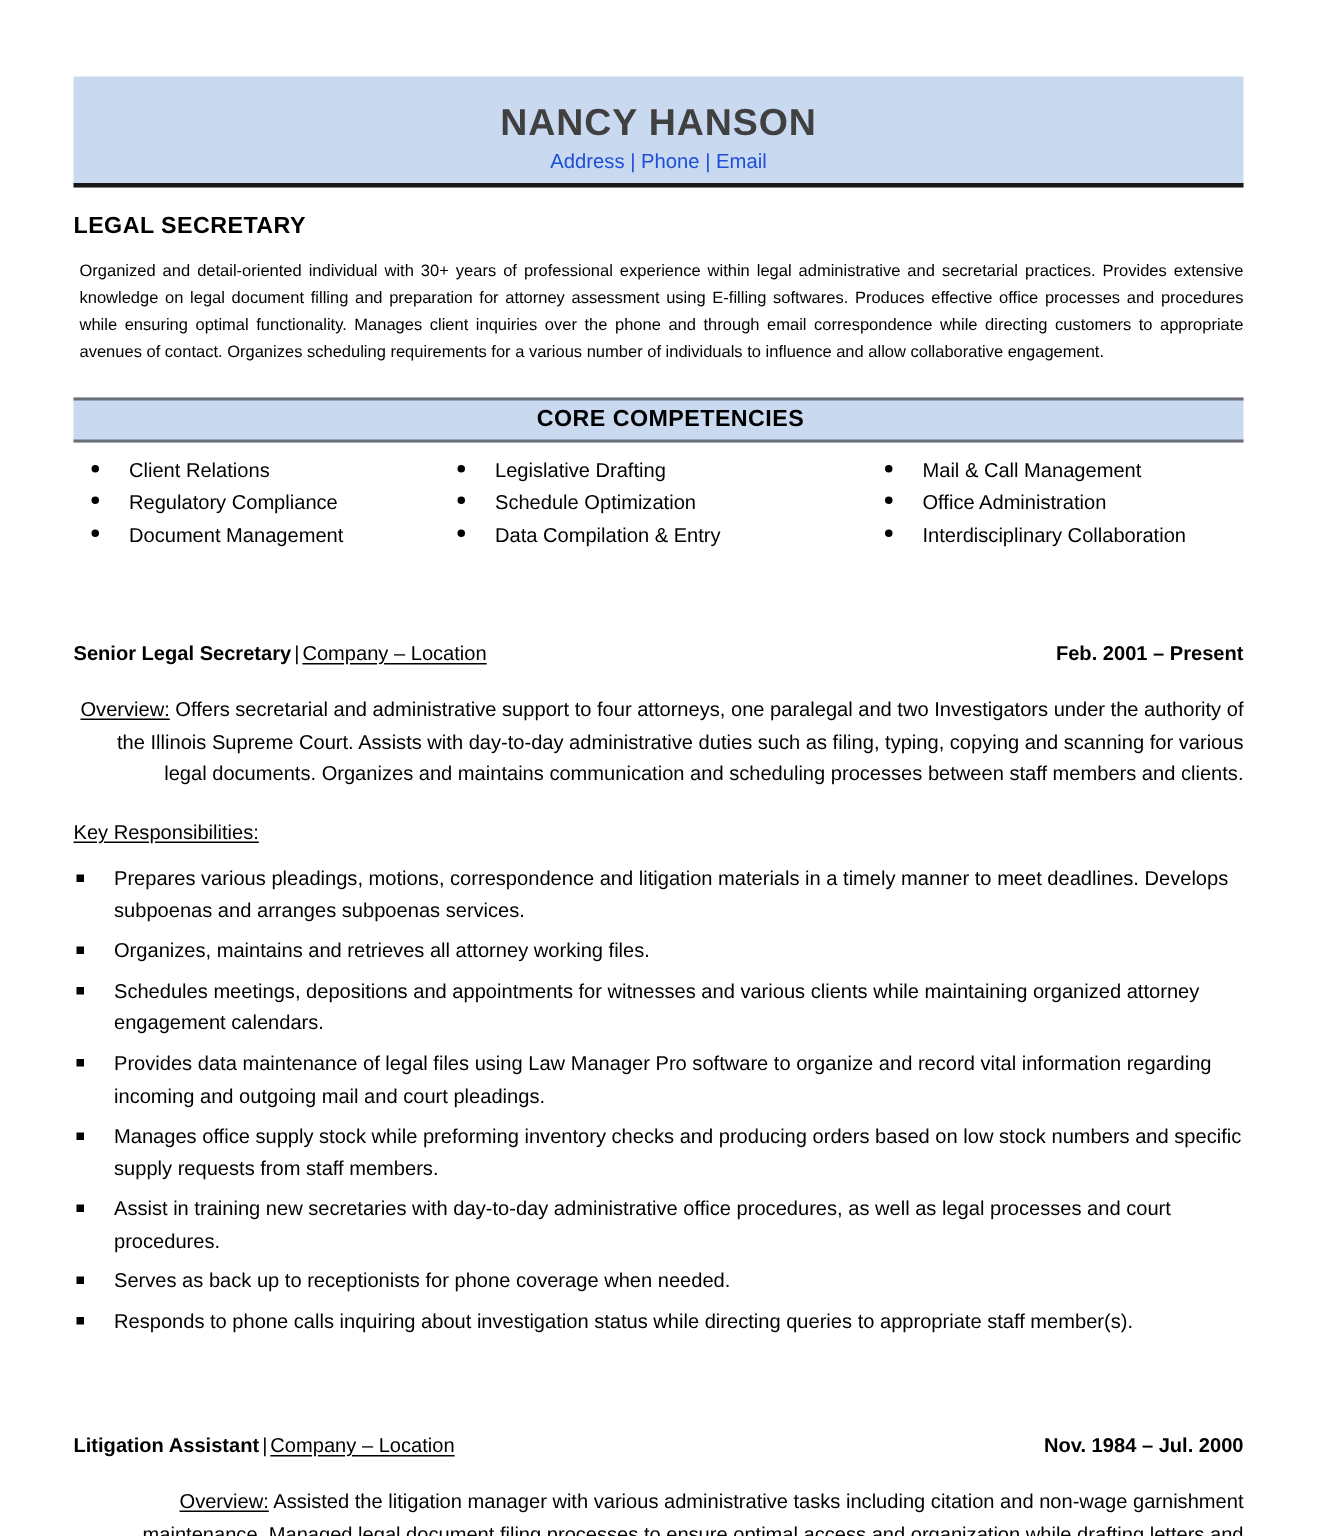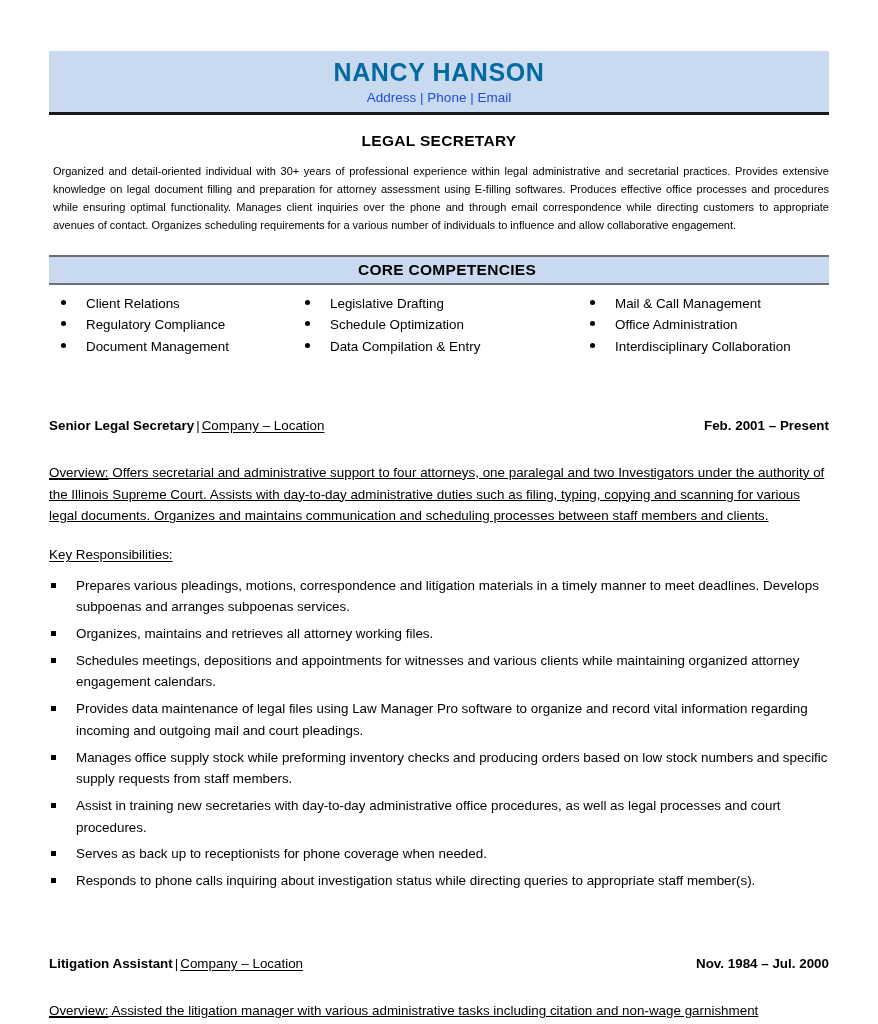--- a/index.html
+++ b/index.html
@@ -37,34 +37,33 @@
     background: #c9d9f0;
     border-bottom: 3px solid #17181a;
     padding: 8px 0 7px 0;
     text-align: center;
   }
   .name-header .full-name {
     font-size: 25px;
     font-weight: bold;
     letter-spacing: 0.6px;
     line-height: 1.1;
-    margin: 0 0 4px 0;
-    color: #0369a1;
+    margin: 10px 0 4px 0;
+    color: #404040;
   }
   .name-header .contact-line {
     font-size: 13.5px;
     font-weight: normal;
     line-height: 1.1;
     margin: 0;
     color: #1d4ed8;
   }
 
   
   .job-title {
-    text-align: center;
     font-size: 15.5px;
     font-weight: bold;
     letter-spacing: 0.3px;
     margin: 17px 0 12px 0;
   }
 
   
   .summary {
     margin: 13px 0 0 4px;
     font-size: 11px;
@@ -131,25 +130,24 @@
   .job-head-left { font-weight: bold; margin-top: 38px; }
   .job-head-left .separator { font-weight: normal; padding: 0 2px; }
   .job-head-left .company {
     font-weight: normal;
     text-decoration: underline;
     text-underline-offset: 2px;
   }
   .job-dates { font-weight: bold; white-space: nowrap; }
 
   .overview {
-    margin-top: 26px;
-    font-size: 13.4px;
-    line-height: 1.62;
-    text-align: left;
-    text-decoration: underline;
+    margin-top: 16px;
+    font-size: 13.4px;
+    line-height: 1.62;
+    text-align: right;
   }
   .overview .lbl {
     text-decoration: underline;
     text-underline-offset: 2px;
   }
 
   .key-resp-label {
     margin-top: 17px;
     font-size: 13.4px;
     line-height: 1.62;

